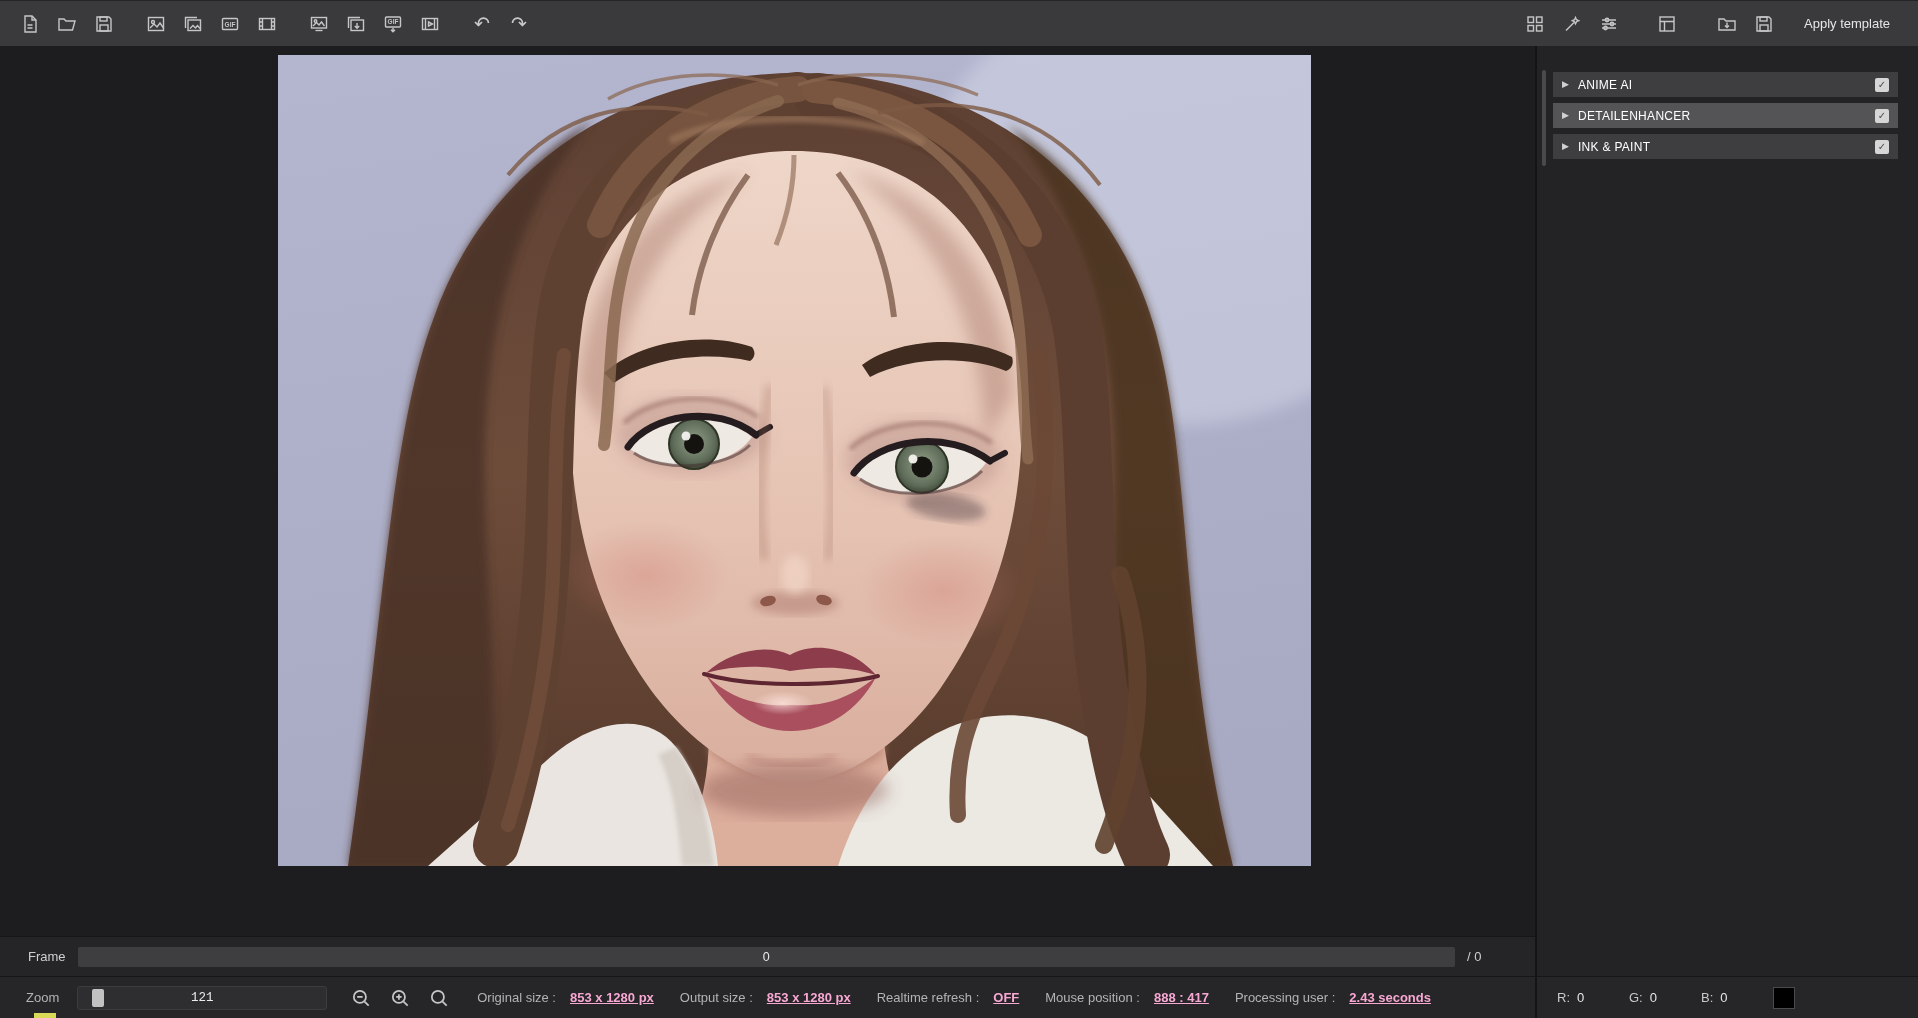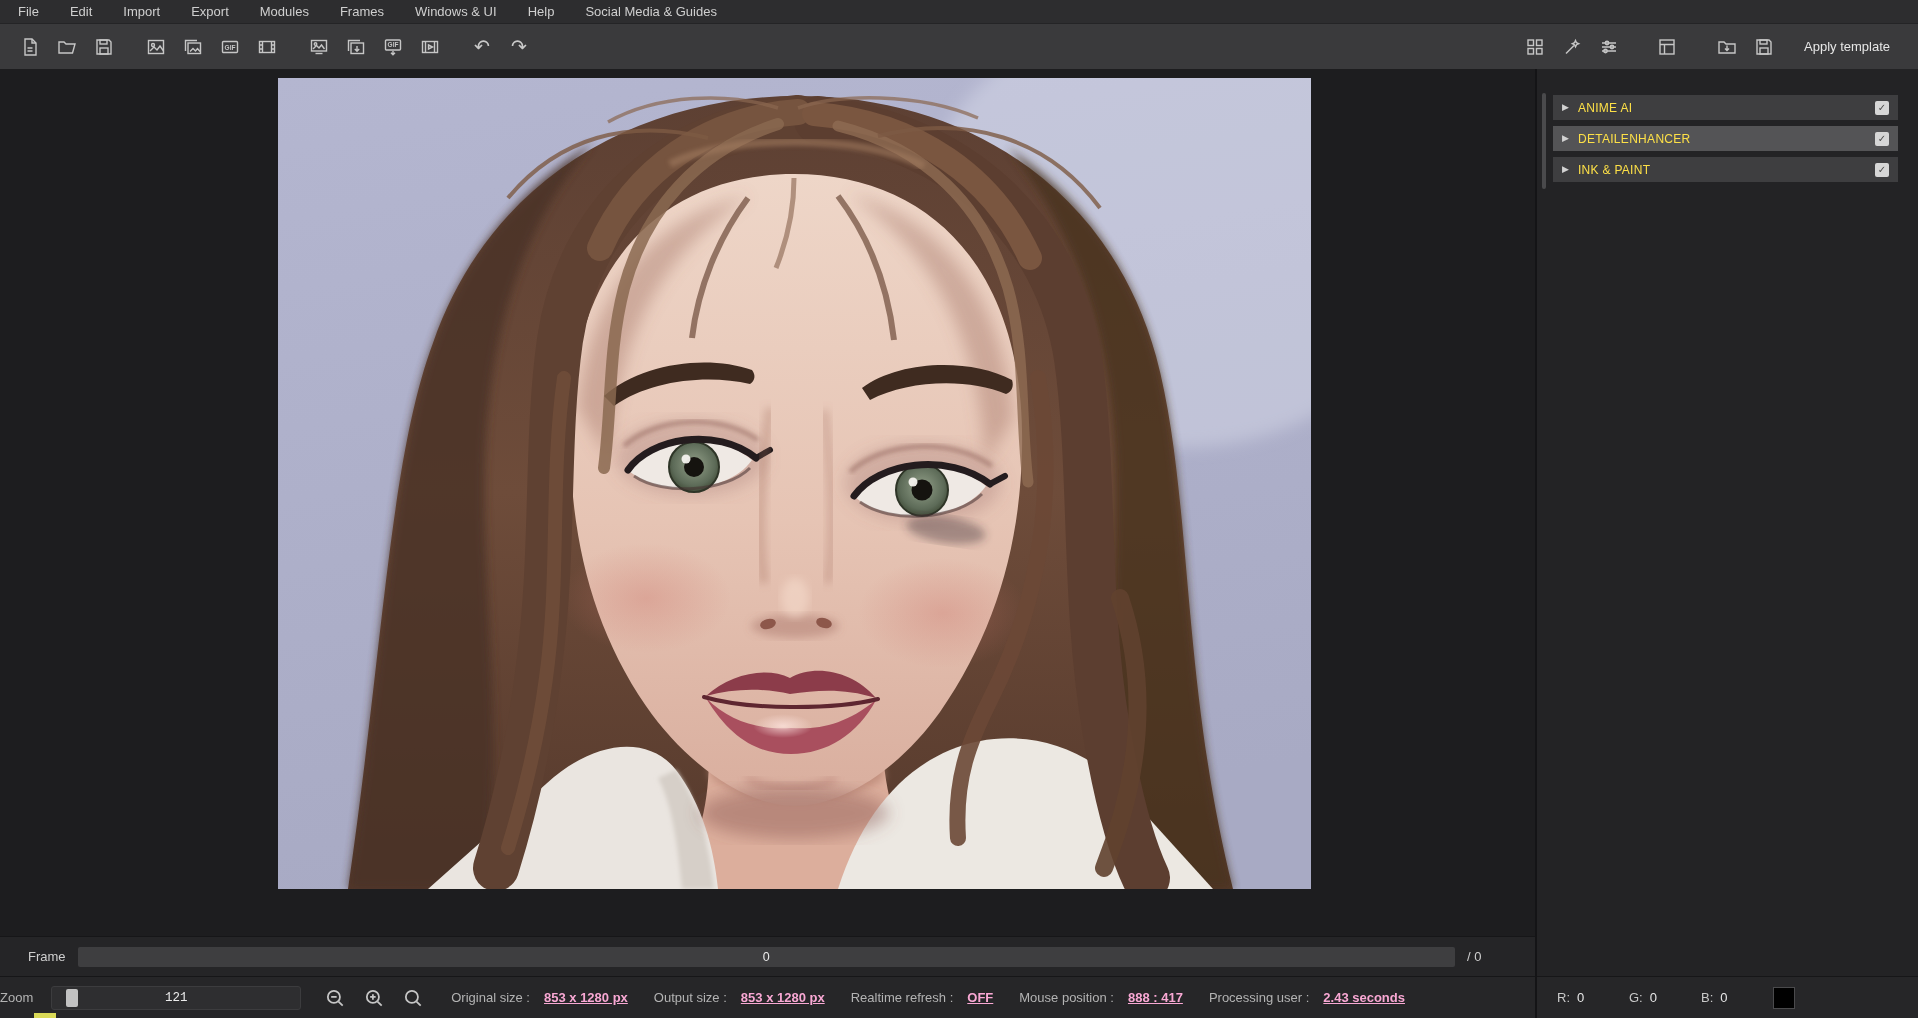--- a/index.html
+++ b/index.html
@@ -38,21 +38,21 @@
   .frame-bar { height:40px; background:#252527; border-top:1px solid #161618;
                display:flex; align-items:center; padding:0 28px; gap:12px;
                color:#cfcfcf; font-size:13px; }
   .frame-track { flex:1; height:20px; background:#3e3e40; border-radius:2px;
                  position:relative; display:flex; align-items:center; justify-content:center;
                  cursor:pointer; }
   .frame-value { color:#e9e9e9; font-size:12.5px; }
   .frame-total { width:40px; text-align:left; }
 
   .bottom-bar { height:42px; background:#262628; border-top:1px solid #161618;
-                display:flex; align-items:center; padding:0 0;
+                display:flex; align-items:center; padding:0 26px;
                 color:#b3b3b3; font-size:13px; position:relative; }
   .zoom-label { margin-right:18px; }
   .zoom-ctl { width:250px; height:24px; background:#2e2e30; border:1px solid #3c3c3e;
               border-radius:3px; position:relative; display:flex; align-items:center;
               justify-content:center; cursor:pointer; margin-right:22px;font-family:Liberation Mono, monospace; }
   .zoom-handle { position:absolute; left:14px; top:2px; width:12px; height:18px;
                  background:#c2c2c2; border-radius:2px; cursor:ew-resize; }
   .zoom-value { color:#ececec; font-size:12.5px; }
   .mag-group { display:flex; gap:15px; margin-right:26px; }
   .mag-btn { width:24px; height:24px; display:flex; align-items:center; justify-content:center;
@@ -65,48 +65,37 @@
 
   
   .side-panel { flex:1; background:#232325; display:flex; flex-direction:column; position:relative; }
   .panel-scrollbar { position:absolute; left:5px; top:24px; width:4px; height:96px;
                      background:#4a4a4c; border-radius:2px; cursor:pointer; }
   .panel-sections { margin:26px 20px 0 16px; display:flex; flex-direction:column; gap:6px; }
   .panel-row { height:25px; background:#3e3e40; display:flex; align-items:center;
                padding:0 9px; gap:9px; cursor:pointer; }
   .panel-row.highlight { background:#545456; }
   .tri { color:#d2d2d2; font-size:9px; line-height:1; }
-  .panel-label { color:#fde047; font-size:12px; letter-spacing:.3px; flex:1; }
+  .panel-label { color:#ffffff; font-size:12px; letter-spacing:.3px; flex:1; }
   .panel-check { width:14px; height:14px; background:#d6d6d6; border-radius:2px;
                  display:flex; align-items:center; justify-content:center;
                  font-size:10px; color:#4a4a4a; cursor:pointer; }
   .panel-fill { flex:1; }
   .rgb-bar { height:42px; background:#262628; border-top:1px solid #161618;
              display:flex; align-items:center; padding:0 20px;
              color:#c9c9c9; font-size:13px; }
   .rgb-cell { width:72px; display:flex; gap:7px; }
   .rgb-cell .val { color:#e6e6e6; }
   .rgb-swatch { width:22px; height:22px; background:#000000; border:1px solid #4a4a4c; }
 </style>
 </head>
 <body>
 
 <div class="app">
 
-  <div class="menubar">
-    <span class="menu-item">File</span>
-    <span class="menu-item">Edit</span>
-    <span class="menu-item">Import</span>
-    <span class="menu-item">Export</span>
-    <span class="menu-item">Modules</span>
-    <span class="menu-item">Frames</span>
-    <span class="menu-item">Windows &amp; UI</span>
-    <span class="menu-item">Help</span>
-    <span class="menu-item">Social Media &amp; Guides</span>
-  </div>
 
   <div class="toolbar">
 
     <div class="tb-group">
       <div class="tb-btn">
         <svg width="20" height="20" viewBox="0 0 20 20">
           <path d="M5 2h7l4 4v12H5z"></path>
             <path d="M12 2v4h4"></path>
             <path d="M7.5 11h5M7.5 14h5"></path>
         </svg>

